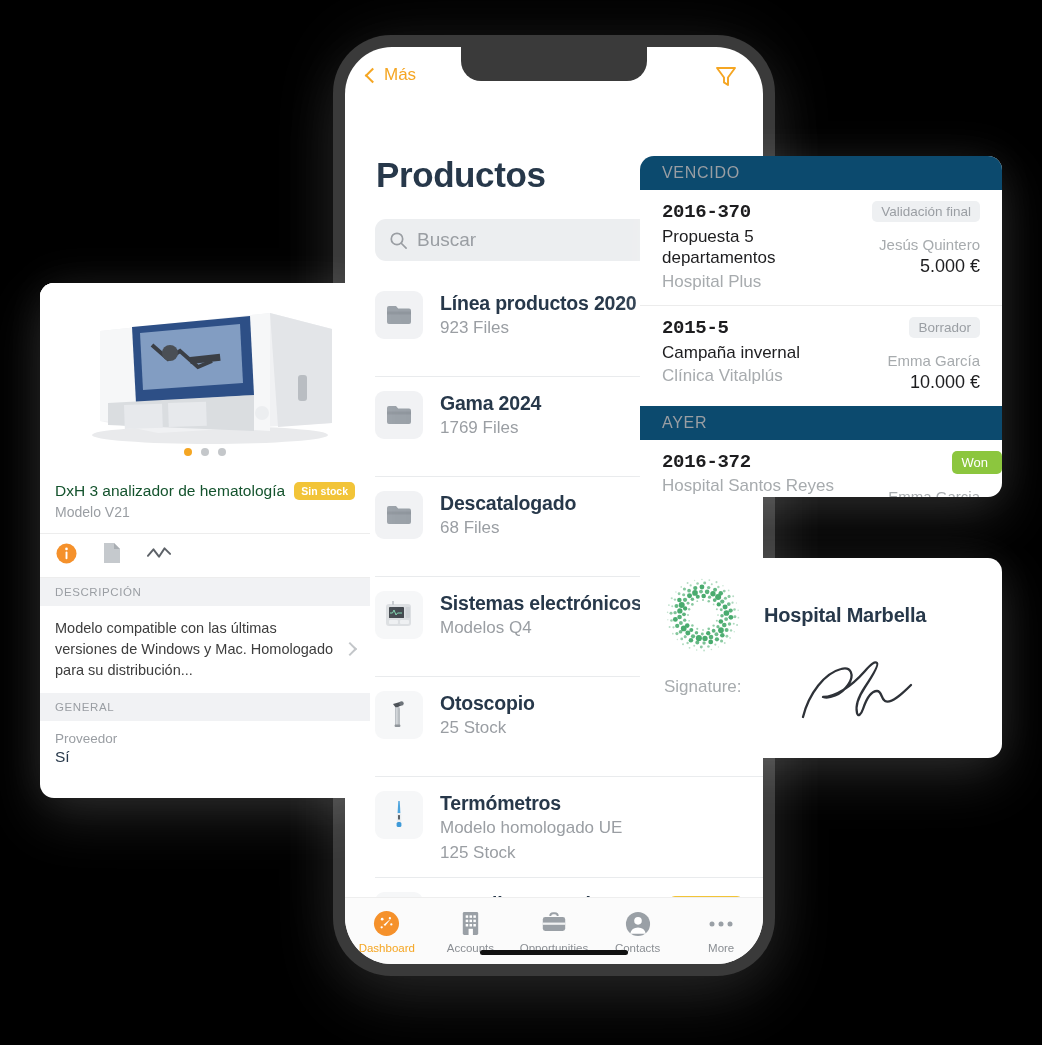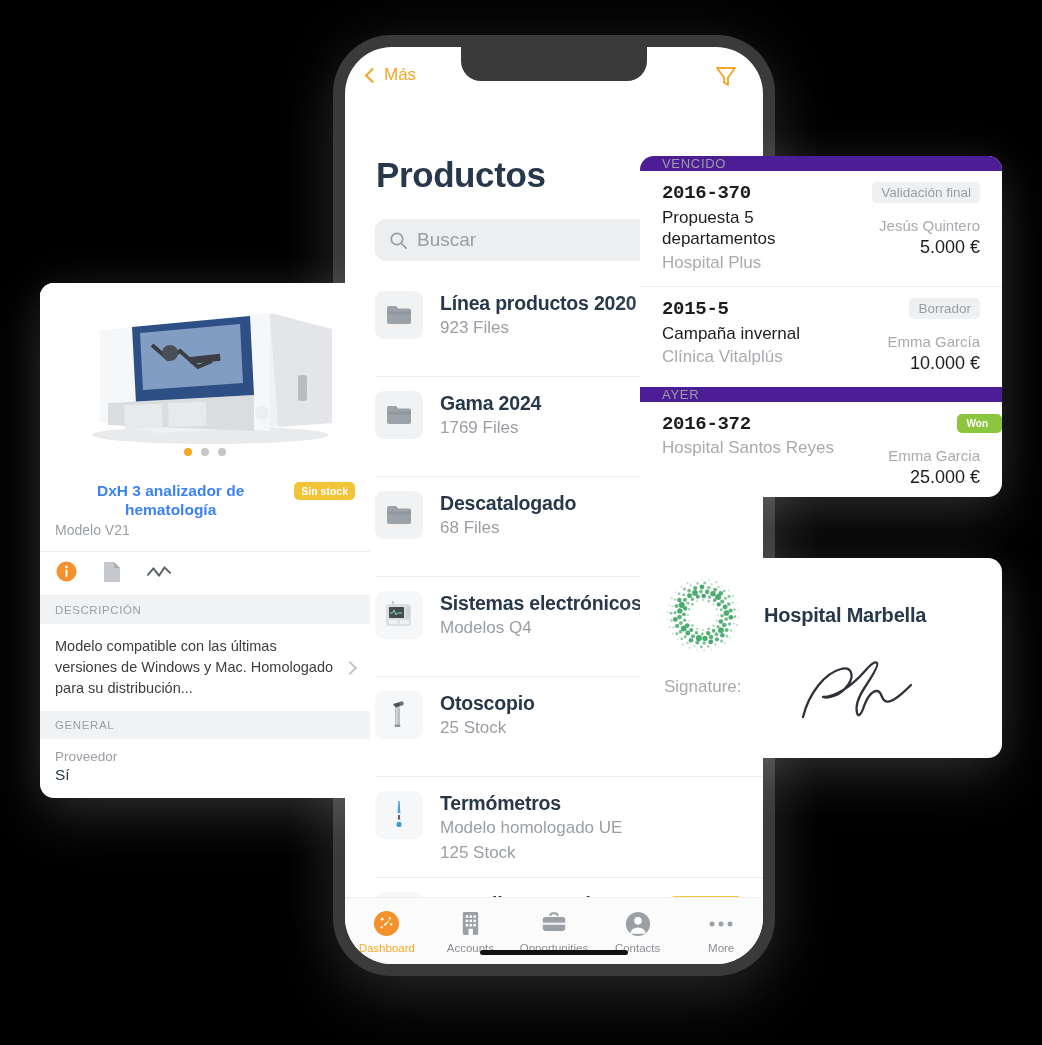--- a/index.html
+++ b/index.html
@@ -60,48 +60,48 @@
   .card{position:absolute;background:#fff;border-radius:14px;overflow:hidden;
         box-shadow:0 20px 55px rgba(255,255,255,.13),0 0 46px rgba(255,255,255,.07);}
 
   
   #card-product{left:40px;top:283px;width:330px;height:515px;}
   .prod-img{height:185px;background:#fff;position:relative;overflow:hidden;}
   .dots{position:absolute;bottom:12px;left:50%;transform:translateX(-50%);display:flex;gap:9px;}
   .dot{width:8px;height:8px;border-radius:50%;background:#c4c7ca;}
   .dot.on{background:#F5A623;}
   .prod-head{padding:14px 15px 13px 15px;display:flex;align-items:flex-start;}
-  .prod-name{font-size:15.5px;font-weight:bold;color:#3b82f6;line-height:1.2;text-align:center;}
+  .prod-name{font-size:15.5px;font-weight:normal;color:#14532d;line-height:1.2;}
   .prod-model{font-size:14px;color:#9a9ea3;margin-top:3px;}
   .prod-badge{background:#F2C438;color:#fff;font-size:10.5px;font-weight:bold;
               padding:3px 7px;border-radius:5px;margin-left:8px;white-space:nowrap;}
   .prod-icons{display:flex;align-items:center;gap:26px;padding:11px 16px;
               border-top:1px solid #ededed;border-bottom:1px solid #ededed;height:21px;}
   .sec-hd{background:#f1f2f4;padding:8px 15px;font-size:11.5px;color:#9a9ea3;letter-spacing:.6px;}
   .sec-body{padding:12px 15px;display:flex;align-items:center;}
   .desc-txt{flex:1;font-size:14.5px;color:#3d3d3d;line-height:1.45;}
   .chev-r{width:8px;height:8px;border-top:2px solid #c3c6c9;border-right:2px solid #c3c6c9;
           transform:rotate(45deg);flex:0 0 8px;margin-left:8px;}
   .gen-row{padding:10px 15px 6px 15px;}
   .gen-lbl{font-size:13.5px;color:#9a9ea3;}
   .gen-val{font-size:15.5px;color:#27384a;margin-top:2px;}
 
   
   #card-opps{left:640px;top:156px;width:362px;height:341px;}
-  .opp-hd{background:#4c1d95;padding:0 22px;font-size:13px;color:#9a9ea3;letter-spacing:.7px;}
+  .opp-hd{background:#0c4a6e;padding:8px 22px;font-size:16px;color:#9a9ea3;letter-spacing:.7px;}
   .opp-row{padding:11px 22px 13px 22px;display:flex;position:relative;}
   .opp-row+.opp-row{border-top:1px solid #ececec;}
   .opp-l{flex:1;min-width:0;}
   .opp-r{text-align:right;padding-left:10px;}
   .opp-num{font-size:19px;font-weight:bold;color:#1d1d1f;letter-spacing:-.3px;font-family:Liberation Mono, monospace;}
   .opp-name{font-size:17px;color:#1d1d1f;margin-top:3px;line-height:1.25;}
   .opp-acct{font-size:17px;color:#a7abae;margin-top:2px;line-height:1.25;}
   .opp-stage{display:inline-block;font-size:13.5px;color:#9a9ea3;background:#eef0f2;
              padding:3px 9px;border-radius:5px;}
-  .opp-stage.won{background:#8CC63E;color:#fff;font-weight:bold;font-size:10px;
+  .opp-stage.won{background:#8CC63E;color:#fff;font-weight:normal;font-size:13px;
                  padding:4px 14px 4px 10px;position:relative;left:22px;}
   .opp-owner{font-size:15px;color:#a7abae;margin-top:14px;}
   .opp-amt{font-size:18px;color:#1d1d1f;margin-top:3px;}
 
   
   #card-sign{left:640px;top:558px;width:362px;height:200px;}
   .sign-top{display:flex;align-items:center;padding:18px 24px 0 24px;}
   .sign-logo{width:78px;height:78px;flex:0 0 78px;}
   .sign-org{font-size:20px;font-weight:bold;color:#27384a;margin-left:22px;letter-spacing:-.2px;}
   .sign-bot{display:flex;align-items:center;padding:0 24px;margin-top:-6px;}

